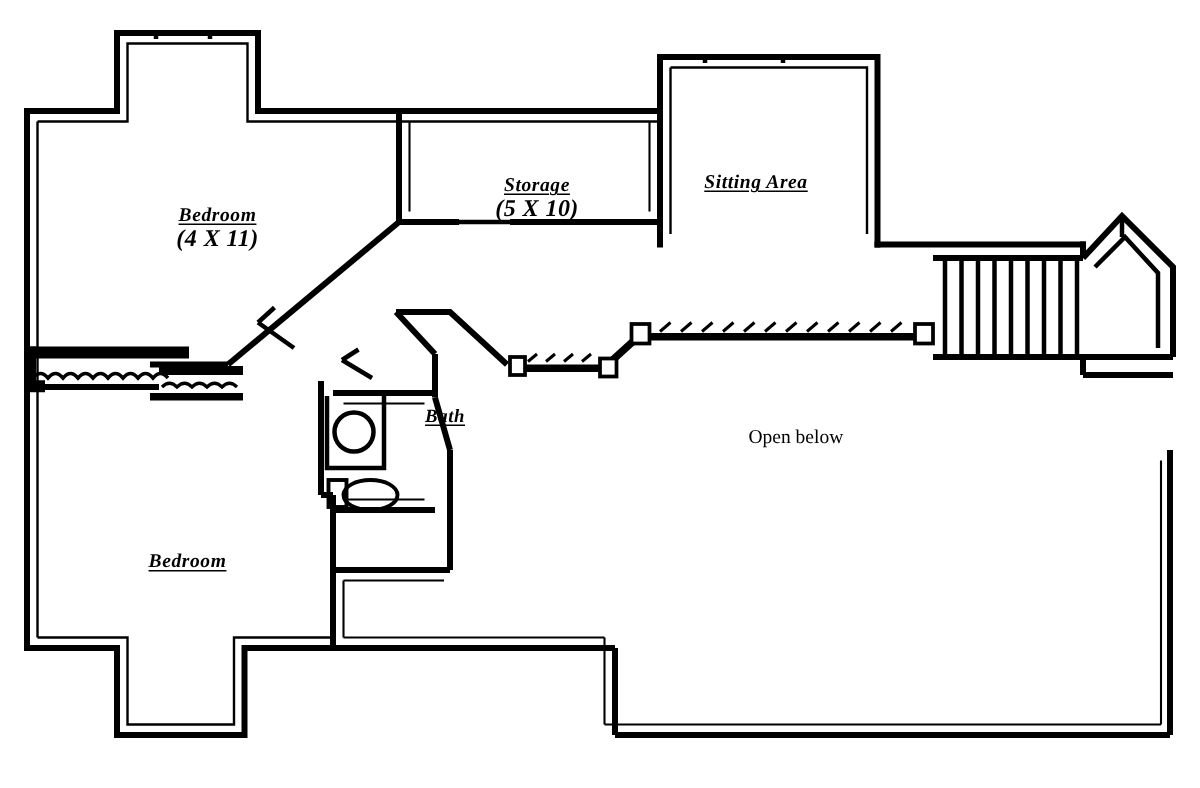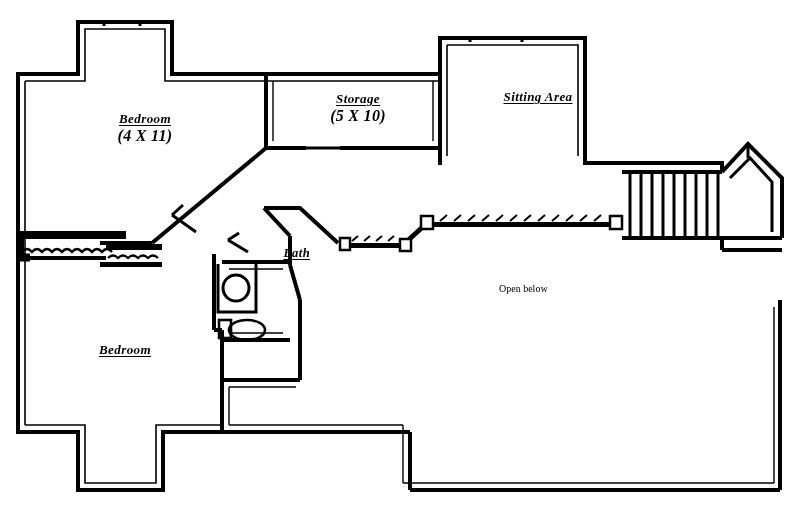--- a/index.html
+++ b/index.html
@@ -28,20 +28,21 @@
     display: block;
   }
   .room-label {
     position: absolute;
     text-align: center;
     color: #000000;
     font-family: "Liberation Serif", serif;
     line-height: 1.12;
     white-space: nowrap;
     user-select: none;
+    margin-top: 24px;
   }
   .room-label .name {
     display: block;
     font-weight: bold;
     font-style: italic;
     font-size: 13px;
     letter-spacing: 0.4px;
     text-decoration: underline;
     text-underline-offset: 2px;
   }
@@ -49,28 +50,28 @@
     display: block;
     font-weight: bold;
     font-style: italic;
     font-size: 16px;
     letter-spacing: 0.3px;
   }
   .plain-label {
     position: absolute;
     color: #000000;
     font-family: "Liberation Serif", serif;
-    font-size: 10px;
+    font-size: 13px;
     font-weight: normal;
     white-space: nowrap;
     user-select: none;
   }
   .lbl-bedroom1 { left: 75px;  top: 112px; width: 140px; }
   .lbl-storage  { left: 298px; top: 92px;  width: 120px; }
-  .lbl-sitting  { left: 468px; top: 90px;  width: 140px; }
+  .lbl-sitting  { left: 434px; top: 90px;  width: 140px; }
   .lbl-bedroom2 { left: 55px;  top: 343px; width: 140px; }
   .lbl-bath     { left: 250px; top: 246px; width: 60px; text-align: right; }
   .lbl-bath .name { font-size: 12.5px; }
   .lbl-open     { left: 499px; top: 283px; }
 </style>
 </head>
 <body>
 
 <div id="plan-root">
 

